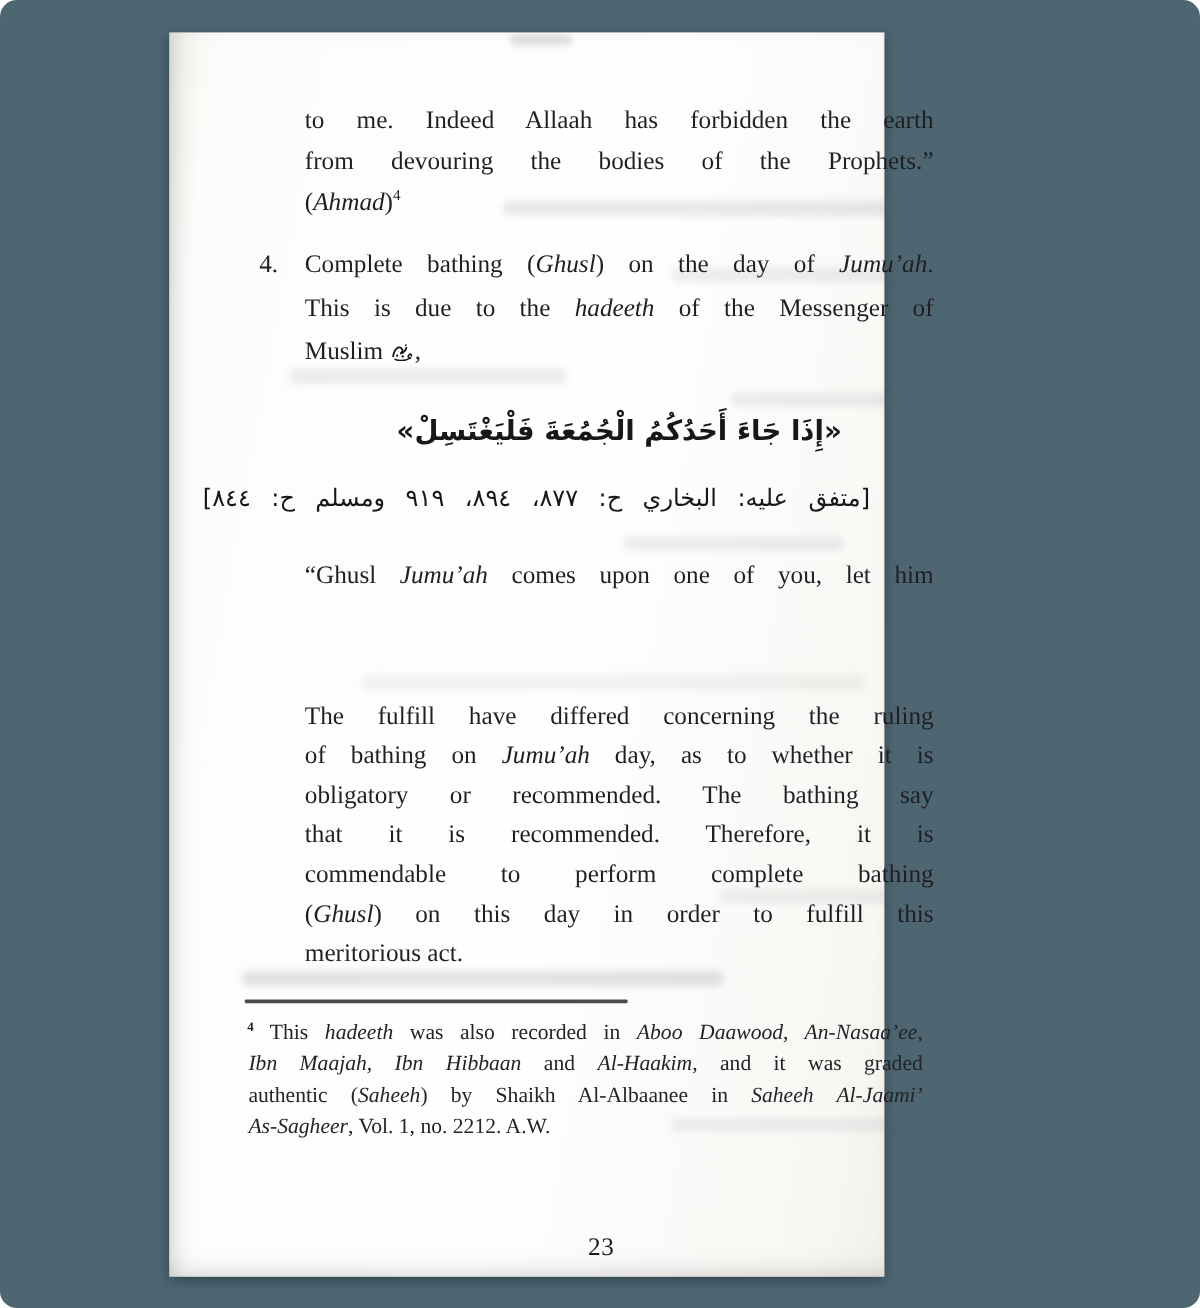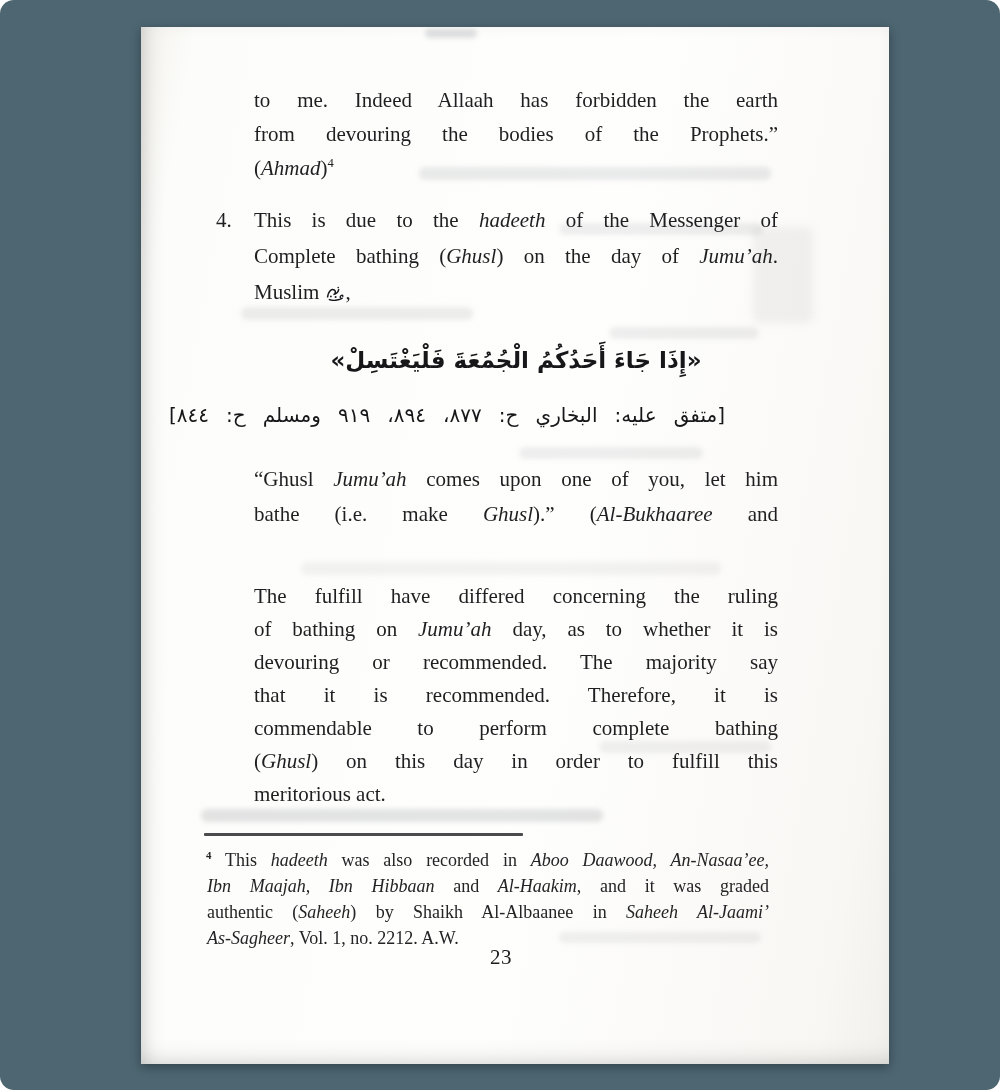--- a/index.html
+++ b/index.html
@@ -2,21 +2,21 @@
 <html><head>
 <meta charset="utf-8">
 <style>
   html,body{margin:0;padding:0;background:#ffffff;}
   .screen{
     position:relative;width:1000px;height:1090px;overflow:hidden;
     background:#4d6672;border-radius:14px;
     font-family:"Liberation Serif","DejaVu Serif",serif;
   }
   .paper{
-    position:absolute;left:141px;top:27px;width:748px;height:1037px;
+    position:absolute;left:141px;top:27px;width:596px;height:1037px;
     background:linear-gradient(100deg,#f3f2ee 0%,#fcfcfa 6%,#fefefd 55%,#f8f7f4 92%,#f1f0ec 100%);
     box-shadow:0 3px 10px rgba(0,0,0,0.35), inset 14px 0 22px -14px rgba(60,60,60,0.28), inset 0 -16px 24px -16px rgba(60,60,60,0.22);
     color:#1f1f22;
   }
   .block{position:absolute;}
   .para{width:524px;left:113px;font-size:21px;color:#1f1f22;}
   .tline{text-align:justify;text-align-last:justify;white-space:nowrap;}
   .tlast{text-align:left;text-align-last:left;}
   .p-quote{top:56px;line-height:34px;}
   .p-item4{top:175px;line-height:36px;}
@@ -24,21 +24,21 @@
   .p-scholars{top:553px;line-height:33px;}
   .item-num{position:absolute;left:-38px;top:0;width:34px;line-height:36px;font-size:21px;}
   .arabic{font-family:"DejaVu Sans",sans-serif;direction:rtl;color:#17171a;}
   .arabic-hadith{left:113px;top:311px;width:524px;line-height:44px;font-size:23px;font-weight:bold;text-align:center;}
   .arabic-ref{left:28px;top:373px;width:556px;line-height:30px;font-size:20px;text-align:justify;text-align-last:justify;white-space:nowrap;}
   .separator{left:63px;top:806px;width:319px;height:3px;background:#4b4b4e;border-radius:1px;}
   .footnote{left:66px;top:820px;width:562px;font-size:18px;line-height:26px;color:#242427;}
   .fn-first{text-indent:-1px;}
   sup{font-size:0.6em;line-height:0;vertical-align:super;}
   .bold{font-weight:bold;}
-  .pagenum{left:300px;top:918px;width:120px;text-align:center;font-size:21px;line-height:24px;letter-spacing:0.5px;color:#1c1c1f;}
+  .pagenum{left:300px;top:1000px;width:120px;text-align:center;font-size:21px;line-height:24px;letter-spacing:0.5px;color:#1c1c1f;}
   .pbuh{display:inline-block;width:19px;height:15px;vertical-align:-2px;margin:0 1px;}
   .pbuh svg{display:block;}
   
   .smudge{position:absolute;background:rgba(96,98,108,0.13);filter:blur(2.5px);border-radius:6px;pointer-events:none;}
   .s1{left:284px;top:2px;width:52px;height:9px;background:rgba(96,98,108,0.2);}
   .s2{left:278px;top:140px;width:352px;height:13px;}
   .s3{left:418px;top:196px;width:204px;height:12px;background:rgba(96,98,108,0.10);}
   .s4{left:612px;top:200px;width:60px;height:96px;background:rgba(96,98,108,0.08);filter:blur(4px);}
   .s5{left:100px;top:280px;width:232px;height:13px;background:rgba(96,98,108,0.11);}
   .s6{left:468px;top:300px;width:150px;height:12px;background:rgba(96,98,108,0.10);}
@@ -67,44 +67,43 @@
     <div class="smudge s11"></div>
 
     <div class="block para p-quote">
         <div class="tline"><span>to me. Indeed Allaah has forbidden the earth</span></div>
         <div class="tline"><span>from devouring the bodies of the Prophets.”</span></div>
         <div class="tline tlast"><span>(</span><i>Ahmad</i><span>)</span><sup>4</sup></div>
       </div>
 
     <div class="block para p-item4">
       <span class="item-num">4.</span>
-    <div class="tline"><span>This is due to the </span><i>hadeeth</i><span> of the Messenger of</span></div>
-        <div class="tline"><span>Complete bathing (</span><i>Ghusl</i><span>) on the day of </span><i>Jumu’ah</i><span>.</span></div>
+    <div class="tline"><span>Complete bathing (</span><i>Ghusl</i><span>) on the day of </span><i>Jumu’ah</i><span>.</span></div>
+        <div class="tline"><span>This is due to the </span><i>hadeeth</i><span> of the Messenger of</span></div>
         <div class="tline tlast"><span>Muslim </span><span class="pbuh"><svg width="19" height="15" viewBox="0 0 19 15" xmlns="http://www.w3.org/2000/svg">
               <path d="M1.5 11.5 C2.5 4.5,6 2.2,8.5 4.2 C10.2 5.6,9.2 8,7.5 8.6 C10 8.2,12.2 6,12.8 3.2" stroke="#15151a" fill="none" stroke-width="1.5"></path>
               <path d="M2.8 13.4 C7 15,12.4 14.4,16.6 12.2 C14.4 12.8,13.4 11.2,14.9 9.7 C16.3 8.3,17.3 9.6,16.6 11.1" stroke="#15151a" fill="none" stroke-width="1.3"></path>
               <circle cx="9.6" cy="11" r="1" fill="#15151a"></circle>
               <circle cx="4.9" cy="10.4" r="0.9" fill="#15151a"></circle>
               <circle cx="12.2" cy="1.6" r="0.8" fill="#15151a"></circle>
             </svg></span><span>,</span></div>
       </div>
 
     <div class="block arabic arabic-hadith">«إِذَا جَاءَ أَحَدُكُمُ الْجُمُعَةَ فَلْيَغْتَسِلْ»</div>
 
     <div class="block arabic arabic-ref">[متفق عليه: البخاري ح: ٨٧٧، ٨٩٤، ٩١٩ ومسلم ح: ٨٤٤]</div>
 
     <div class="block para p-trans">
         <div class="tline"><span>“Ghusl </span><i>Jumu’ah</i><span> comes upon one of you, let him</span></div>
-        <div class="tline"><span>bathe (i.e. make </span><i>Ghusl</i><span>).” (</span><i>Al-Bukhaaree</i><span> and</span></div>
       </div>
 
     <div class="block para p-scholars">
         <div class="tline"><span>The fulfill have differed concerning the ruling</span></div>
         <div class="tline"><span>of bathing on </span><i>Jumu’ah</i><span> day, as to whether it is</span></div>
-        <div class="tline"><span>devouring or recommended. The majority say</span></div>
+        <div class="tline"><span>obligatory or recommended. The bathing say</span></div>
         <div class="tline"><span>that it is recommended. Therefore, it is</span></div>
         <div class="tline"><span>commendable to perform complete bathing</span></div>
         <div class="tline"><span>(</span><i>Ghusl</i><span>) on this day in order to fulfill this</span></div>
         <div class="tline tlast"><span>meritorious act.</span></div>
       </div>
 
     <div class="block separator"></div>
 
     <div class="block footnote">
         <div class="tline fn-first"><sup class="bold">4</sup><span> This </span><i>hadeeth</i><span> was also recorded in </span><i>Aboo Daawood, An-Nasaa’ee,</i></div>

